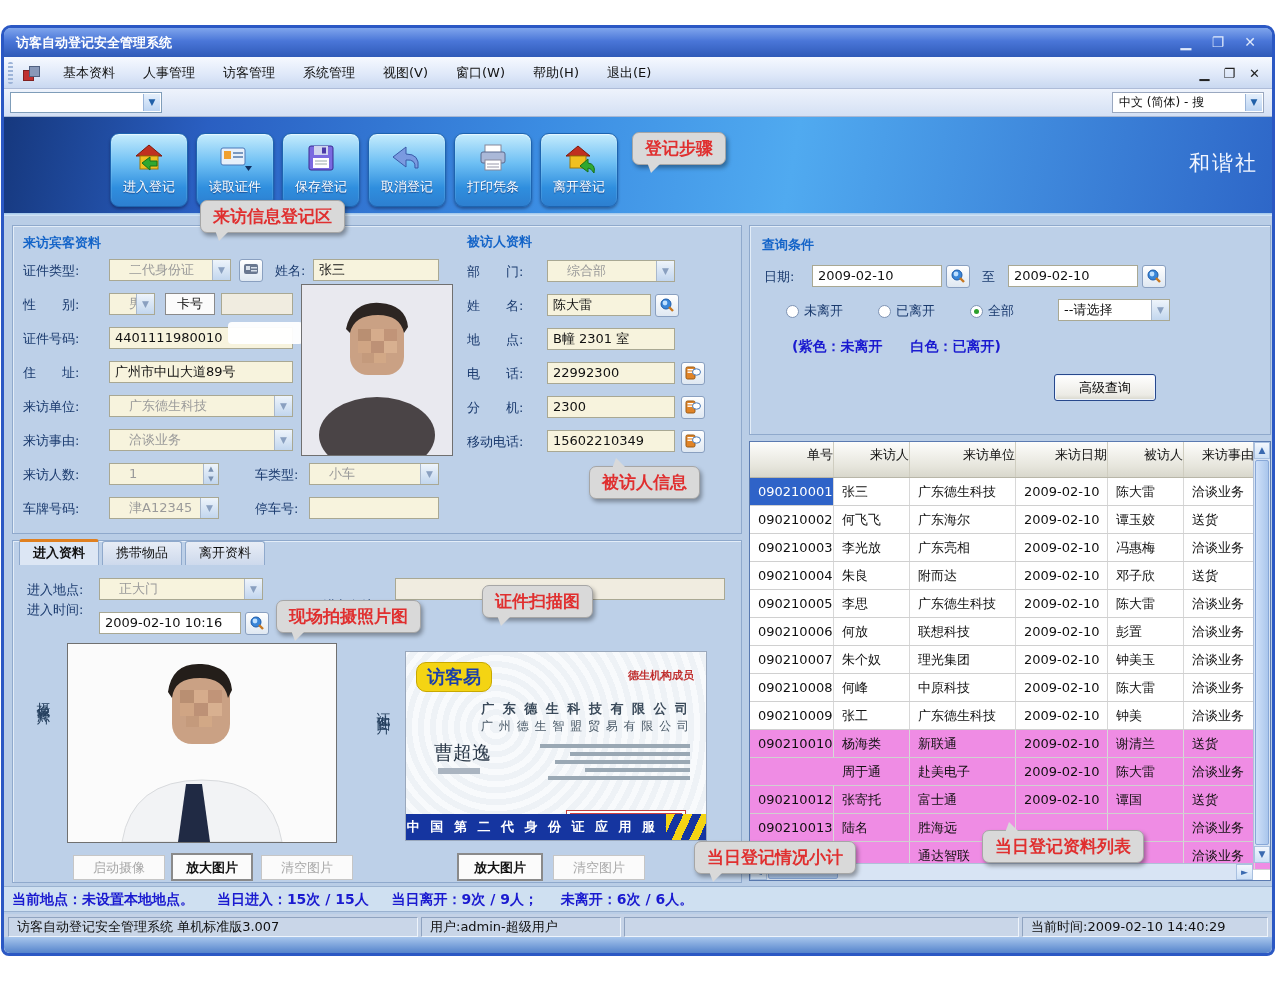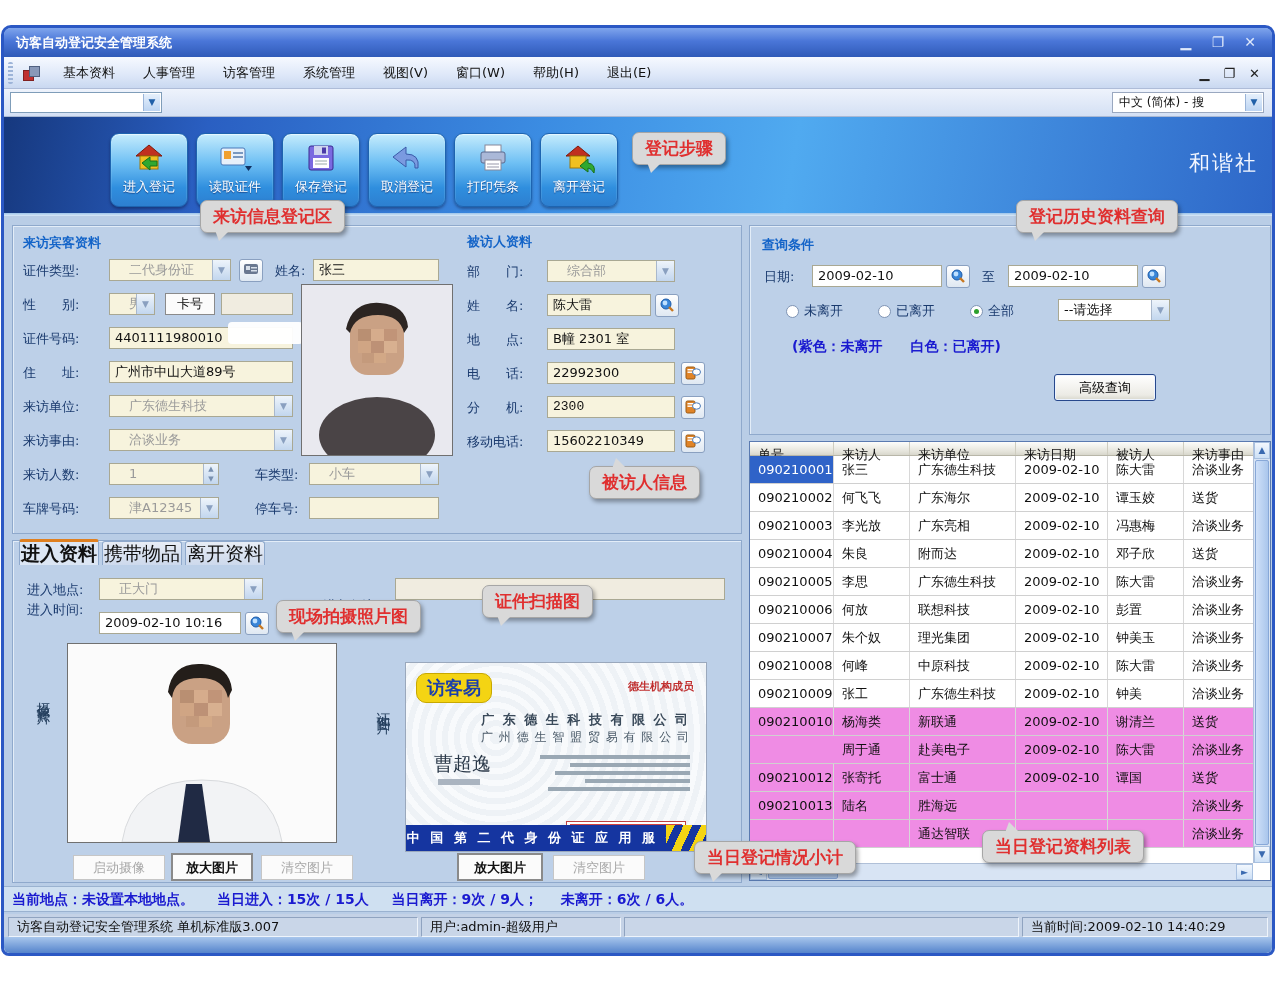--- a/index.html
+++ b/index.html
@@ -88,22 +88,22 @@
                            border-radius:50%; background:#2ca02c; }
   .xpbtn { position:absolute; background:linear-gradient(#ffffff,#ecebe5 80%,#d8d7cc);
            border:1px solid #27488c; border-radius:3px; font-size:13px; color:#0a0a0a;
            text-align:center; cursor:pointer; box-shadow:inset 0 0 0 1px #eef4ff; }
   .flatbtn { position:absolute; background:#fbfbfb; border:1px solid #8a8a8a; font-size:13px;
              color:#111; text-align:center; cursor:pointer; }
   .flatbtn.dis { color:#a8a8a8; border-color:#c6c6c6; }
 
   
   .tbl { position:absolute; background:#fff; border:1px solid #5a7ab0; overflow:hidden; }
-  .tbl-head { display:flex; height:14px; background:linear-gradient(#fdfdfb,#e6e5dc 70%,#d8d7cc);
-              border-bottom:1px solid #b8b6a8; }
+  .tbl-head { display:flex; height:36px; background:linear-gradient(#fdfdfb,#e6e5dc 70%,#d8d7cc);
+              border-bottom:1px solid #b8b6a8;text-align:right; }
   .tbl-head .hc { font-size:13px; color:#111; line-height:26px; padding-left:8px;
                   border-right:1px solid #cfcdc0; flex:none; }
   .trow { display:flex; height:28px; border-bottom:1px solid #d0d0d0; background:#fff; }
   .trow.pink { background:#ef8ce4; }
   .trow .tc2 { font-size:13px; line-height:28px; padding-left:8px; border-right:1px solid #d8d8d8;
                flex:none; overflow:hidden; white-space:nowrap; color:#101010; }
   .trow .tc2.selcell { background:#2f63c8; color:#fff; }
   .vscroll { position:absolute; top:0; right:0; width:17px; bottom:17px; background:#d8e4f4;
              border-left:1px solid #b0c0d8; }
   .vscroll .arr { height:17px; background:linear-gradient(#f2f7fd,#cde0f6); border:1px solid #a8c0e0;
@@ -111,42 +111,42 @@
   .vscroll .thumb { position:absolute; top:18px; bottom:18px; left:1px; right:1px;
                     background:linear-gradient(90deg,#cfe0f8,#aac6ec); border:1px solid #88a8d8; border-radius:2px; }
   .hscroll { position:absolute; left:0; right:17px; bottom:0; height:17px; background:#d8e4f4;
              border-top:1px solid #b0c0d8; }
   .hscroll .arr { position:absolute; top:0; width:17px; height:16px; background:linear-gradient(#f2f7fd,#cde0f6);
                   border:1px solid #a8c0e0; color:#3a6ab0; font-size:9px; text-align:center; line-height:15px; }
   .hscroll .thumb { position:absolute; left:18px; top:1px; width:70px; height:14px;
                     background:linear-gradient(#cfe0f8,#aac6ec); border:1px solid #88a8d8; border-radius:2px; }
 
   
-  .tab { position:absolute; top:0; height:24px; font-size:19px; text-align:center; line-height:22px;
+  .tab { position:absolute; top:0; height:24px; font-size:13px; text-align:center; line-height:22px;
          border:1px solid #8fa9cc; border-bottom:none; background:linear-gradient(#e8edf6,#cdd9ec);
          color:#111; cursor:pointer; border-radius:3px 3px 0 0; }
   .tab.active { background:#dce6f4; border-top:3px solid #e08020; font-weight:bold; height:26px; top:-2px; }
 
   .vlabel { position:absolute; writing-mode:vertical-rl; font-size:14px; color:#26405f; letter-spacing:3px; }
 
   .photo-frame { position:absolute; background:#fff; border:1px solid #707070; }
   .summary { position:absolute; left:0; right:0; height:26px; background:#cfe0f1; border-top:1px solid #9ab2d0;
              border-bottom:1px solid #9ab2d0; color:#1a1ad0; font-weight:bold; font-size:14px;
              line-height:25px; padding-left:8px; }
   .summary span { margin-right:18px; }
   .statusbar { position:absolute; left:0; right:0; height:26px; background:#c4d2e6; display:flex;
                align-items:center; padding:0 4px; gap:3px; }
   .sb-cell { height:20px; border:1px solid; border-color:#8fa3c0 #eef4fb #eef4fb #8fa3c0; font-size:13px;
              line-height:18px; padding:0 8px; color:#101010; background:#c9d6e8; }
   .win-bottom { position:absolute; left:0; right:0; bottom:0; height:16px;
                 background:linear-gradient(#a8c6ec,#5584cc); border-radius:0 0 6px 6px; }
 
   
   .card { position:absolute; background:#fdfdfd; border:1px solid #9aa8bc; overflow:hidden;
-          background-image:repeating-radial-gradient(circle at 30% 40%, #eef2f6 0 6px, #f8fafc 6px 12px);margin-top:11px; }
+          background-image:repeating-radial-gradient(circle at 30% 40%, #eef2f6 0 6px, #f8fafc 6px 12px); }
   .card .logo { position:absolute; left:10px; top:10px; background:#f4d413; color:#1b3faa; font-weight:bold;
                 font-size:18px; padding:2px 10px; border-radius:10px; border:1px solid #c8a800; }
   .card .member { position:absolute; right:12px; top:16px; color:#c03030; font-size:11px; font-weight:bold; }
   .card .c1 { position:absolute; right:16px; top:48px; color:#3a4a5a; font-size:13px; font-weight:bold; letter-spacing:2px; }
   .card .c2 { position:absolute; right:16px; top:66px; color:#4a5a68; font-size:12px; letter-spacing:1px; }
   .card .pname { position:absolute; left:28px; top:88px; color:#2a3848; font-size:19px; font-family:"DejaVu Serif", serif; }
   .card .ptitle { position:absolute; left:32px; top:116px; width:42px; height:6px; background:#aab4c0; }
   .card .contact { position:absolute; right:16px; top:92px; width:150px; }
   .card .contact i { display:block; height:4px; background:#9aa8b4; margin-bottom:4px; }
   .card .hotline { position:absolute; right:20px; top:158px; width:120px; height:20px; background:#fff;
@@ -349,21 +349,21 @@
       <div class="flabel" style="left:8px; top:140px;">电　　话:</div>
       <div class="field" style="left:88px; top:137px; width:128px;"><span>22992300</span></div>
       <div class="iconbtn" style="left:222px; top:137px;">
         <svg width="16" height="15">
             <rect x="1" y="2" width="9" height="12" rx="1.5" fill="#e08428" stroke="#9a5a14"></rect>
             <rect x="2.5" y="4" width="6" height="1.4" fill="#fff"></rect>
             <rect x="2.5" y="6.5" width="6" height="1.4" fill="#fff"></rect>
             <ellipse cx="11.5" cy="7" rx="4" ry="3.2" fill="#fff" stroke="#4a7ab8"></ellipse>
           </svg></div>
       <div class="flabel" style="left:8px; top:174px;">分　　机:</div>
-      <div class="field" style="left:88px; top:171px; width:128px;font-family:Liberation Mono, monospace;"><span>2300</span></div>
+      <div class="field" style="left:88px; top:171px; width:128px;"><span>2300</span></div>
       <div class="iconbtn" style="left:222px; top:171px;">
         <svg width="16" height="15">
             <rect x="1" y="2" width="9" height="12" rx="1.5" fill="#e08428" stroke="#9a5a14"></rect>
             <rect x="2.5" y="4" width="6" height="1.4" fill="#fff"></rect>
             <rect x="2.5" y="6.5" width="6" height="1.4" fill="#fff"></rect>
             <ellipse cx="11.5" cy="7" rx="4" ry="3.2" fill="#fff" stroke="#4a7ab8"></ellipse>
           </svg></div>
       <div class="flabel" style="left:8px; top:208px;">移动电话:</div>
       <div class="field" style="left:88px; top:205px; width:128px;"><span>15602210349</span></div>
       <div class="iconbtn" style="left:222px; top:205px;">
@@ -630,21 +630,20 @@
     <div class="statusbar" style="top:886px;">
       <div class="sb-cell" style="width:410px;">访客自动登记安全管理系统 单机标准版3.007</div>
       <div class="sb-cell" style="width:200px;">用户:admin-超级用户</div>
       <div class="sb-cell" style="flex:1;"></div>
       <div class="sb-cell" style="width:246px;">当前时间:2009-02-10 14:40:29</div>
     </div>
     <div class="win-bottom"></div>
 
     <div class="callout tail-bl" style="left:628px; top:104px;">登记步骤</div>
     <div class="callout tail-bl" style="left:196px; top:172px;">来访信息登记区</div>
-    <div class="callout tail-bl" style="left:1012px; top:172px;">登记历史资料查询</div>
     <div class="callout tail-tl" style="left:585px; top:438px;">被访人信息</div>
     <div class="callout tail-bl" style="left:272px; top:572px;">现场拍摄照片图</div>
     <div class="callout tail-bl" style="left:478px; top:557px;">证件扫描图</div>
     <div class="callout tail-bl" style="left:690px; top:813px;">当日登记情况小计</div>
     <div class="callout tail-tl" style="left:978px; top:802px;">当日登记资料列表</div>
 
   </div>
 </div>
 
 </body></html>

